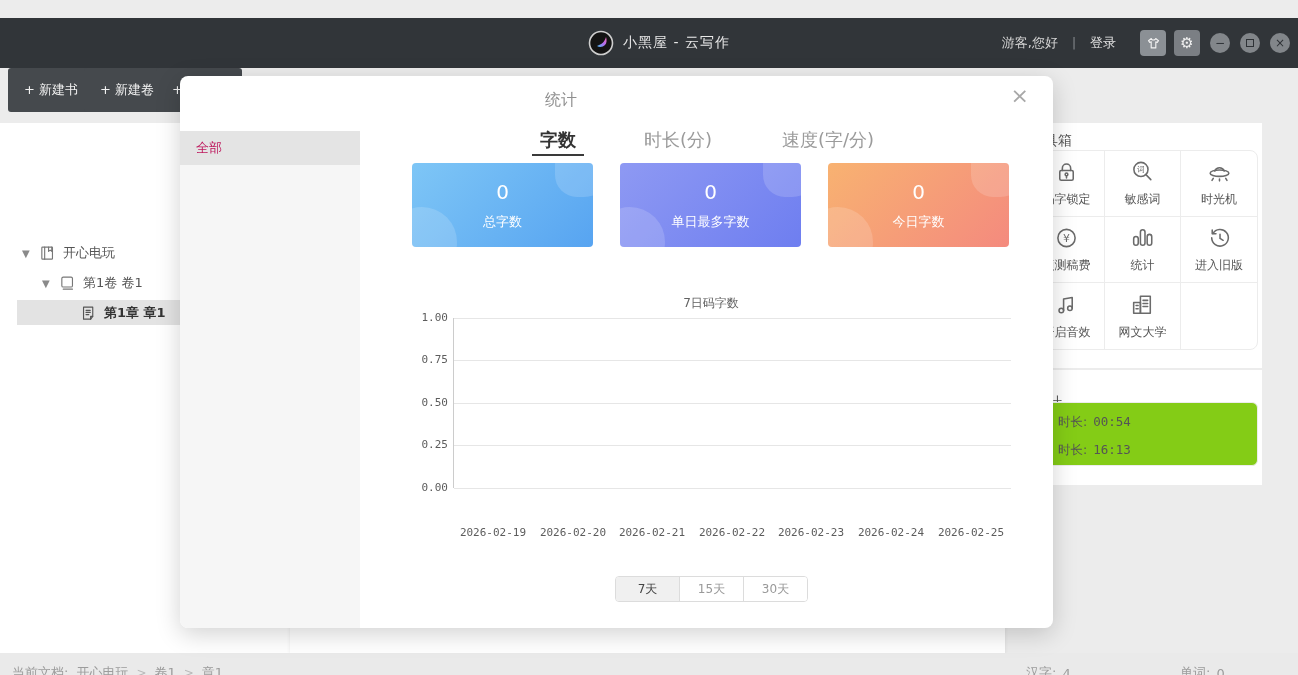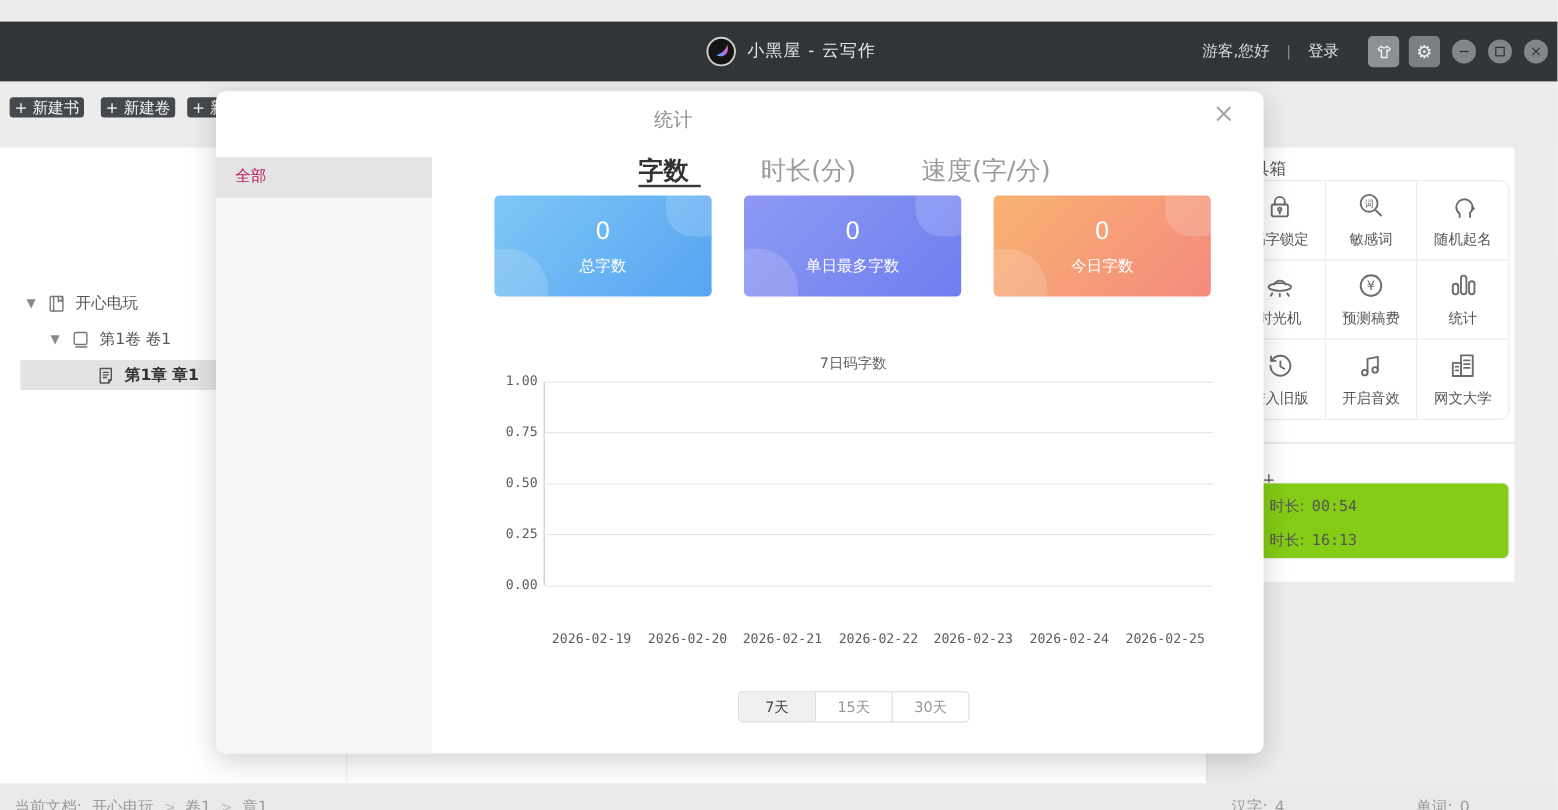--- a/index.html
+++ b/index.html
@@ -16,21 +16,21 @@
   .tb-divider { color:#8a8e92; font-size:12px; margin:0 14px; }
   .login { color:#e2e2e2; font-size:13px; margin-right:16px; cursor:pointer; }
   .sq-btn { width:26px; height:26px; border-radius:4px; display:flex; align-items:center; justify-content:center; margin-left:8px; cursor:pointer; }
   .sq-btn.skin { background:#8b9095; }
   .sq-btn.gear { background:#7b7f84; color:#f0f0f0; font-size:15px; line-height:1; }
   .win-btn { width:20px; height:20px; border-radius:50%; background:#82868a; color:#2e3236; display:flex; align-items:center; justify-content:center; font-size:12px; margin-left:10px; cursor:pointer; }
   .win-btn .boxglyph { width:8px; height:8px; border:1.5px solid #2e3236; }
 
   
   .toolbar { position:absolute; left:0; top:50px; width:1298px; height:55px; background:#ececec; }
-  .tb-btn { position:absolute; top:13px; height:17px; background:#45494d; color:#f2f2f2; font-size:13px; border:none; border-radius:3px; padding:0 4px; cursor:pointer; font-family:inherit; }
+  .tb-btn { position:absolute; top:0; height:44px; background:#45494d; color:#f2f2f2; font-size:13px; border:none; border-radius:3px; padding:0 16px; cursor:pointer; font-family:inherit; }
 
   
   .tree-panel { position:absolute; left:0; top:105px; width:290px; height:530px; background:#ffffff; }
   .tree-row { position:absolute; height:24px; display:flex; align-items:center; gap:7px; font-size:13px; color:#555; cursor:pointer; }
   .tree-caret { color:#8a8a8a; font-size:10px; width:10px; }
   .tree-row svg { flex:0 0 auto; }
   .tree-selected { position:absolute; left:17px; top:177px; width:273px; height:25px; background:#e3e3e3; }
   .tree-row.r1 { left:22px; top:118px; }
   .tree-row.r2 { left:42px; top:148px; }
   .tree-row.r3 { left:80px; top:178px; color:#333; font-weight:bold; z-index:1; }
@@ -61,21 +61,21 @@
   .sb-hanzi { left:1026px;text-align:center; }
   .sb-words { left:1180px; }
 
   
   .modal { position:absolute; left:180px; top:58px; width:873px; height:552px; background:#ffffff; border-radius:8px; box-shadow:0 6px 24px rgba(0,0,0,0.18); overflow:hidden; z-index:10; }
   .modal-title { position:absolute; left:341px; top:14px; width:80px; text-align:center; font-size:16px; color:#8f8f8f; }
   .modal-close { position:absolute; right:24px; top:9px; font-size:22px; color:#a8a8a8; cursor:pointer; line-height:1; }
   .modal-sidebar { position:absolute; left:0; top:55px; width:180px; height:497px; background:#f6f6f6; }
   .side-item { height:34px; line-height:34px; padding-left:16px; font-size:13px; color:#be185d; background:#e4e4e4; cursor:pointer; }
 
-  .tab { position:absolute; top:52px; height:28px; font-size:21px; color:#9b9b9b; cursor:pointer; }
+  .tab { position:absolute; top:52px; height:28px; text-align:center; font-size:18px; color:#9b9b9b; cursor:pointer; }
   .tab.active { color:#333; font-weight:bold; border-bottom:2px solid #3a3a3a; }
   .tab.t1 { left:352px; width:52px; }
   .tab.t2 { left:454px; width:88px; }
   .tab.t3 { left:588px; width:120px; }
 
   .stat-card { position:absolute; top:87px; width:181px; height:84px; border-radius:4px; color:#fff; display:flex; flex-direction:column; align-items:center; justify-content:center; gap:9px; overflow:hidden; }
   .stat-card .num { font-size:20px; }
   .stat-card .lbl { font-size:13px; }
   .stat-card .blob1, .stat-card .blob2 { content:""; position:absolute; background:rgba(255,255,255,0.16); border-radius:50%; }
   .stat-card .blob1 { width:70px; height:70px; left:-25px; bottom:-30px; }
@@ -193,27 +193,20 @@
       <div class="tool-cell">
         <svg width="27" height="25" viewBox="0 0 26 24" fill="none" stroke="#6b6b6b" stroke-width="1.5">
           <circle cx="11.5" cy="10" r="6.8"></circle>
             <path d="M16.3 15 21 19.8"></path>
           <text x="11.5" y="12.8" font-size="7.5" text-anchor="middle" fill="#6b6b6b" stroke="none">词</text>
         </svg>
         <span class="tool-label">敏感词</span>
       </div>
       <div class="tool-cell">
         <svg width="27" height="25" viewBox="0 0 26 24" fill="none" stroke="#6b6b6b" stroke-width="1.5">
-          <path d="M10 21v-2.7C8.4 17.2 7.3 15.3 7.3 13.2 7.3 9.6 10.2 6.7 13.8 6.7c3.6 0 6.5 2.9 6.5 6.5 0 1.9-.8 3.5-2 4.6V21"></path>
-            <path d="M20.2 12.8l1.3 1.5-1.6.8"></path>
-        </svg>
-        <span class="tool-label">随机起名</span>
-      </div>
-      <div class="tool-cell">
-        <svg width="27" height="25" viewBox="0 0 26 24" fill="none" stroke="#6b6b6b" stroke-width="1.5">
           <path d="M8.5 11.6a4.8 4.8 0 0 1 9 0"></path>
             <ellipse cx="13" cy="13.6" rx="9" ry="3.1"></ellipse>
             <path d="M7 18.6l-1.2 2M13 19.2V21M19 18.6l1.2 2"></path>
         </svg>
         <span class="tool-label">时光机</span>
       </div>
       <div class="tool-cell">
         <svg width="27" height="25" viewBox="0 0 26 24" fill="none" stroke="#6b6b6b" stroke-width="1.5">
           <circle cx="13" cy="12.5" r="8.3"></circle>
           <text x="13" y="16" font-size="10.5" text-anchor="middle" fill="#6b6b6b" stroke="none">¥</text>

